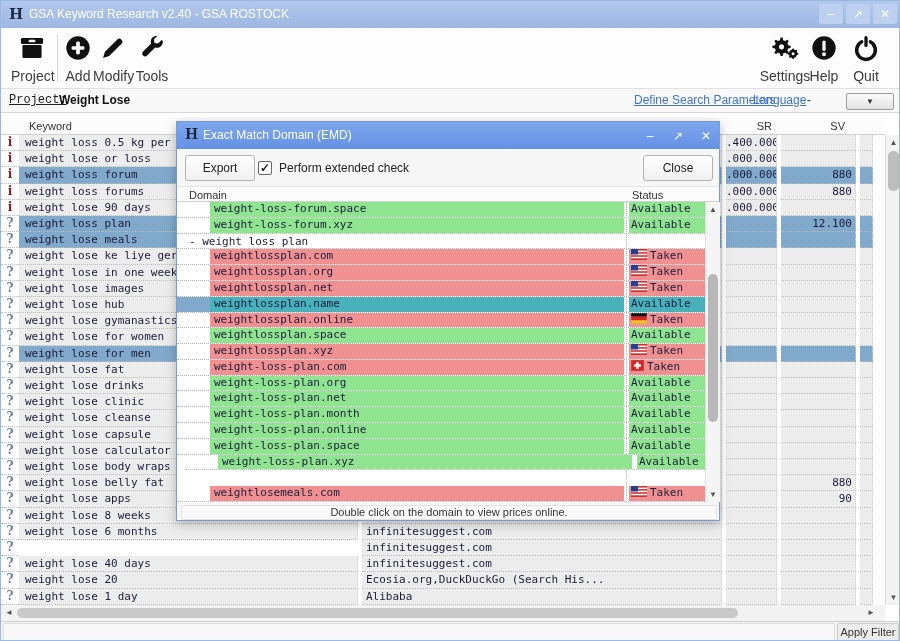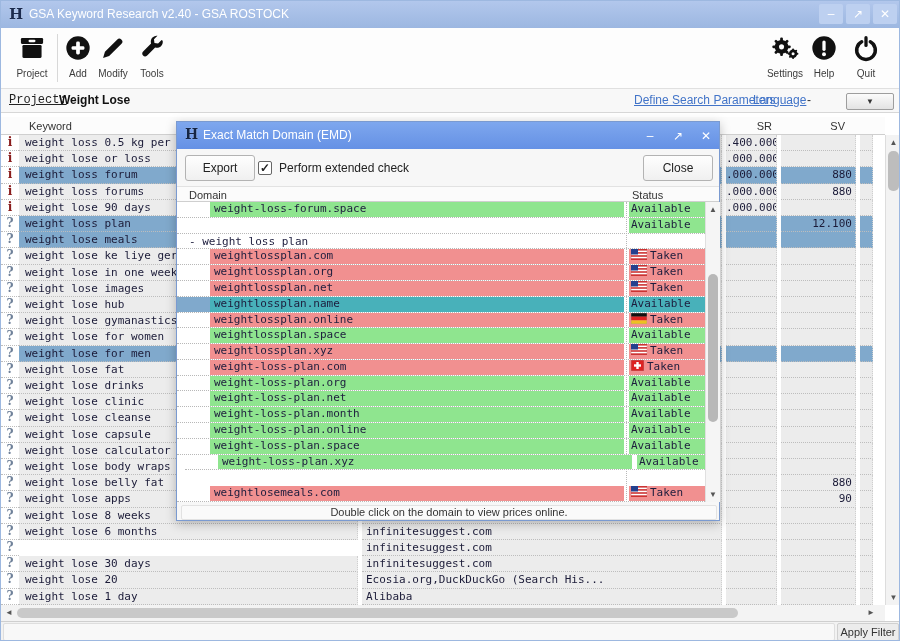--- a/index.html
+++ b/index.html
@@ -17,21 +17,21 @@
   .titlebar .ttl { position:absolute; left:28px; top:6px; font-size:12px; color:#fff; }
   .winbtn { position:absolute; top:3px; width:24px; height:20px; background:#bdd0f0;
             border-radius:2px; color:#fff; font-size:12px; text-align:center; line-height:20px; }
   .winbtn.mn { left:818px; } .winbtn.mx { left:845px; } .winbtn.cl { left:872px; }
 
   
   .toolbar { position:absolute; left:0; top:27px; width:900px; height:61px; background:#fdfdfd;
              border-bottom:1px solid #e0e0e0; }
   .tb-item { position:absolute; top:6px; text-align:center; cursor:default; }
   .tb-ic { display:block; height:30px; }
-  .tb-lb { display:block; font-size:10px; color:#3c3c3c; margin-top:4px; }
+  .tb-lb { display:block; font-size:14px; color:#3c3c3c; margin-top:4px; }
   .tb-sep { position:absolute; left:56px; top:6px; height:48px; width:1px; background:#d8d8d8; }
 
   
   .projectbar { position:absolute; left:0; top:88px; width:900px; height:24px; background:#f8f8f8;
                 border-bottom:1px solid #d7d7d7; font-size:12px; }
   .pb-label { position:absolute; left:8px; top:4px; color:#222; text-decoration:underline;font-family:Liberation Mono, monospace; }
   .pb-value { position:absolute; left:58px; top:4px; color:#111; font-weight:bold; }
   .pb-link  { position:absolute; top:4px; color:var(--link); text-decoration:underline; }
   .pb-link.l1 { left:633px; } .pb-link.l2 { left:752px; }
   .pb-dash { position:absolute; left:806px; top:4px; color:#333; }
@@ -462,21 +462,21 @@
       </div>
       <div class="kw-row" style="top: 405px;">
         <div class="c-ic"><span class="icon-q">?</span></div>
         <div class="c-src">infinitesuggest.com</div>
         <div class="c-sr"></div>
         <div class="c-sv"></div>
         <div class="c-ex"></div>
       </div>
       <div class="kw-row" style="top: 421.2px;">
         <div class="c-ic"><span class="icon-q">?</span></div>
-        <div class="c-kw">weight lose 30 days</div>
+        <div class="c-kw">weight lose 40 days</div>
         <div class="c-src">infinitesuggest.com</div>
         <div class="c-sr"></div>
         <div class="c-sv"></div>
         <div class="c-ex"></div>
       </div>
       <div class="kw-row" style="top: 437.4px;">
         <div class="c-ic"><span class="icon-q">?</span></div>
         <div class="c-kw">weight lose 20</div>
         <div class="c-src">Ecosia.org,DuckDuckGo (Search His...</div>
         <div class="c-sr"></div>
@@ -531,20 +531,21 @@
     </div>
     <div class="dlg-list" id="emd-list">
       <div class="col-sep"></div>
     <div class="emd-row" style="top: 0px;">
           <div class="gutter"></div>
           <div class="dcell available">weight-loss-forum.space</div>
           <div class="scell available"><span>Available</span></div>
         </div>
         <div class="emd-row" style="top: 15.789px;">
           <div class="gutter"></div>
+          <div class="dcell available">weight-loss-forum.xyz</div>
           <div class="scell available"><span>Available</span></div>
         </div>
         <div class="emd-row" style="top: 31.578px;">
           <span class="grp">- weight loss plan</span>
         </div>
         <div class="emd-row" style="top: 47.367px;">
           <div class="gutter"></div>
           <div class="dcell taken">weightlossplan.com</div>
           <div class="scell taken"><span class="flag"><svg width="16" height="11" viewBox="0 0 16 11">
                 <rect width="16" height="11" fill="#fff" stroke="#999" stroke-width="0.5"></rect>

